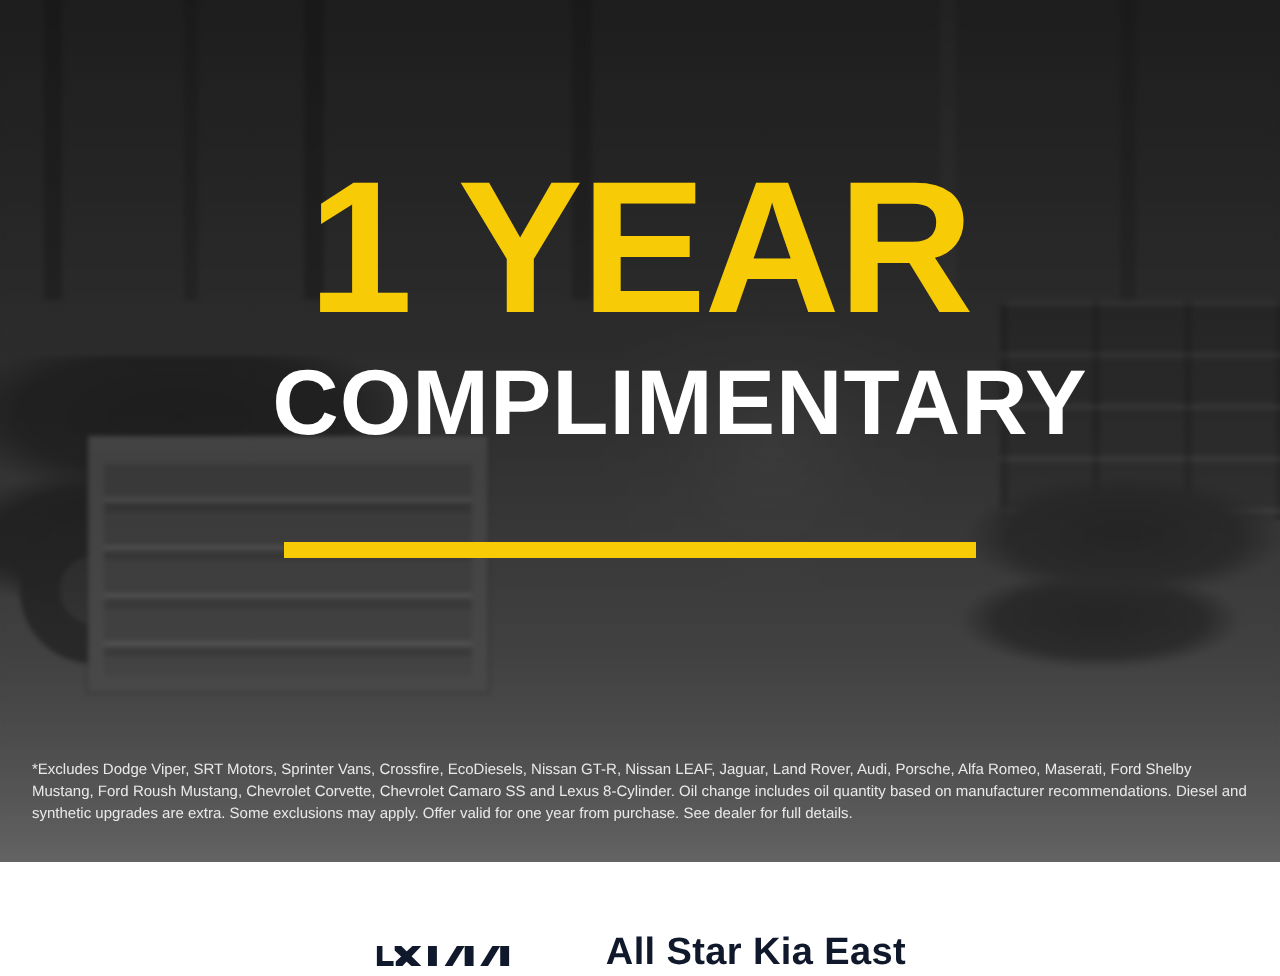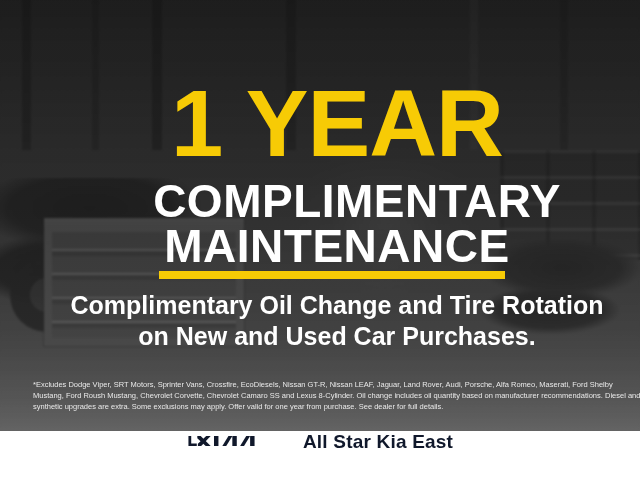--- a/index.html
+++ b/index.html
@@ -121,21 +121,21 @@
     background: linear-gradient(180deg,
       rgba(30,30,30,0.62) 0%,
       rgba(38,38,38,0.58) 48%,
       rgba(60,60,60,0.50) 80%,
       rgba(92,92,92,0.46) 100%);
   }
 
   
   .hero-copy {
     position: absolute;
-    left: 17px; top: 0;
+    left: 0; top: 0;
     width: 528px; height: 431px;
     text-align: center;
   }
 
   .headline-year {
     position: absolute;
     left: 0; top: 76px;
     width: 640px;
     color: #F7CB05;
     font-size: 94px;
@@ -196,21 +196,21 @@
     text-align: left;
   }
 
   
   .footer {
     position: absolute;
     left: 0; top: 431px;
     width: 640px; height: 57px;
     background: #ffffff;
     display: flex;
-    align-items: flex-start;
+    align-items: flex-end;
     justify-content: center;
     gap: 32px;
   }
   .kia-logo {
     display: block;
     width: 84px;
     height: 20px;
   }
   .dealer-name {
     color: #10182B;
@@ -239,28 +239,23 @@
     <div class="bg-blur"></div>
     <div class="bg-layer bg-scrim"></div>
   </div>
 
   <div class="hero-copy">
 
     <div class="headline-year">1 YEAR</div>
 
     <div class="headline-complimentary">COMPLIMENTARY</div>
 
-    <div class="headline-maintenance">MAINTENANCE</div>
 
     <div class="rule"></div>
 
-    <div class="subhead">
-      <div>Complimentary Oil Change and Tire Rotation</div>
-      <div>on New and Used Car Purchases.</div>
-    </div>
 
     <div class="disclaimer">*Excludes Dodge Viper, SRT Motors, Sprinter Vans, Crossfire, EcoDiesels, Nissan GT-R, Nissan LEAF, Jaguar, Land Rover, Audi, Porsche, Alfa Romeo, Maserati, Ford Shelby Mustang, Ford Roush Mustang, Chevrolet Corvette, Chevrolet Camaro SS and Lexus 8-Cylinder. Oil change includes oil quantity based on manufacturer recommendations. Diesel and synthetic upgrades are extra. Some exclusions may apply. Offer valid for one year from purchase. See dealer for full details.</div>
   </div>
 
   <div class="footer">
 
     <svg class="kia-logo" viewBox="0 0 300 72" aria-hidden="true">
       <g fill="#10182B">
 
         <path d="M4 18 L4 54 L34 54 L34 45 L14 45 L14 18 Z"></path>

